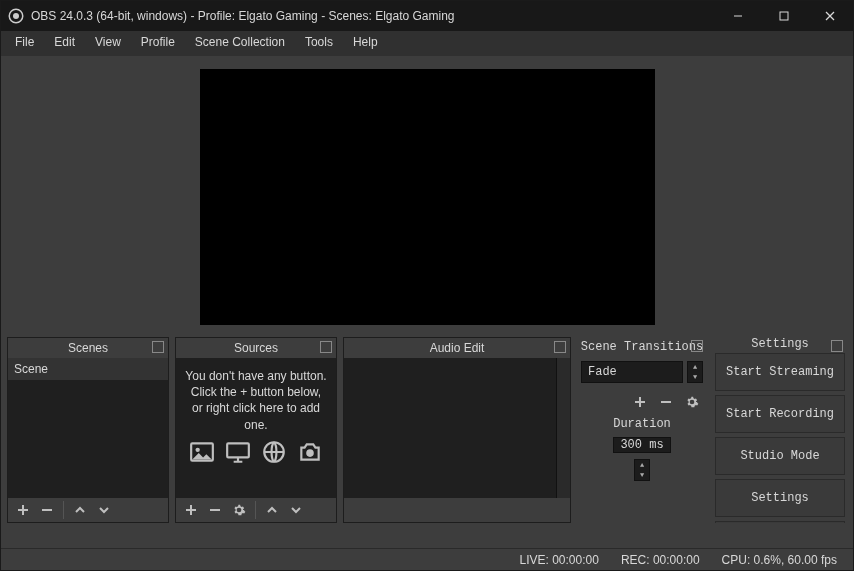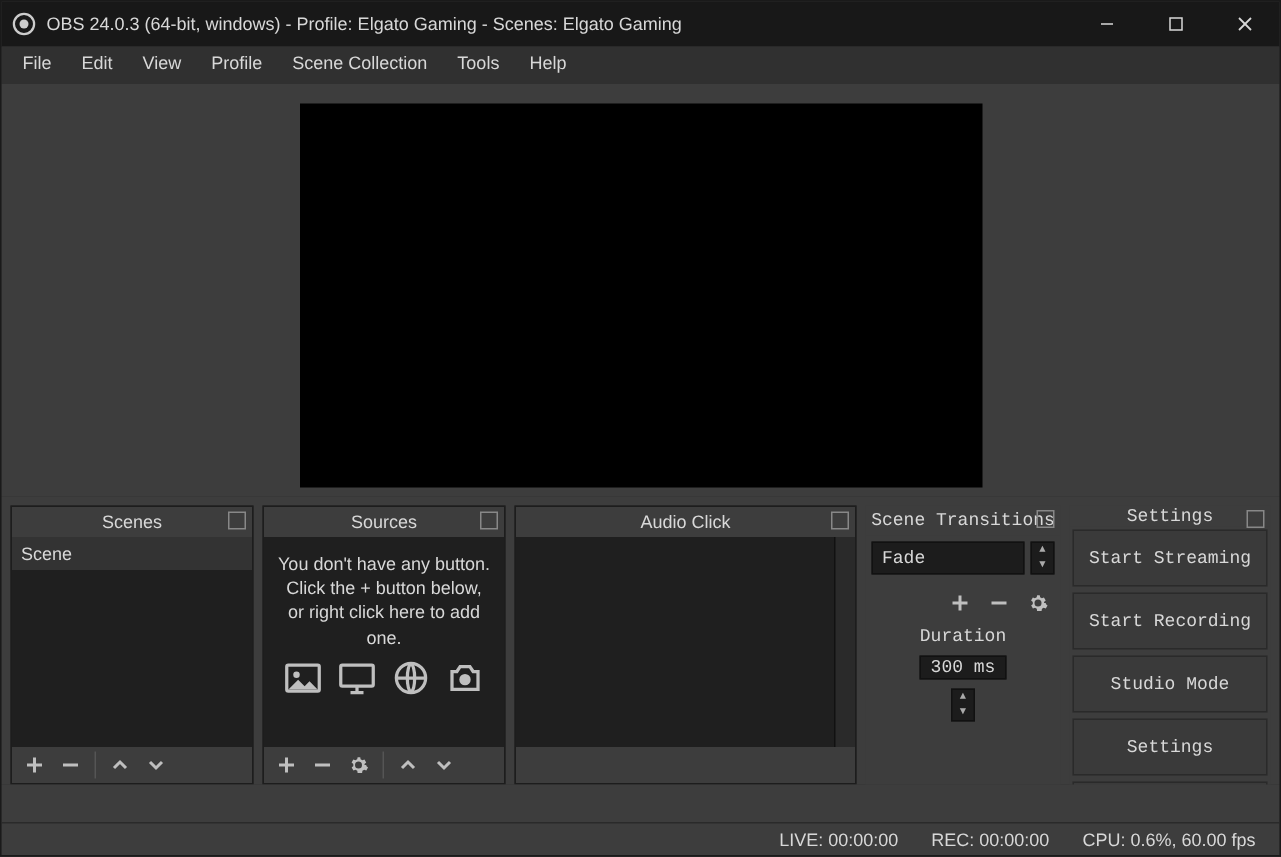--- a/index.html
+++ b/index.html
@@ -196,21 +196,21 @@
       <div class="iconbtn">
           <svg width="14" height="14" viewBox="0 0 14 14">
             <path d="M3 5l4 4 4-4" stroke="currentColor" stroke-width="2" fill="none"></path>
           </svg>
         </div>
     </div>
   </div>
 
   <div class="panel" style="flex:1">
     <div class="panel-h">
-      <span>Audio Click</span>
+      <span>Audio Edit</span>
       <span class="pop"></span>
     </div>
     <div class="panel-body mixer-body">
       <div style="flex:1"></div>
       <div class="mixer-scroll"></div>
     </div>
     <div class="panel-foot"></div>
   </div>
 
   <div class="panel container" style="width:130px">

